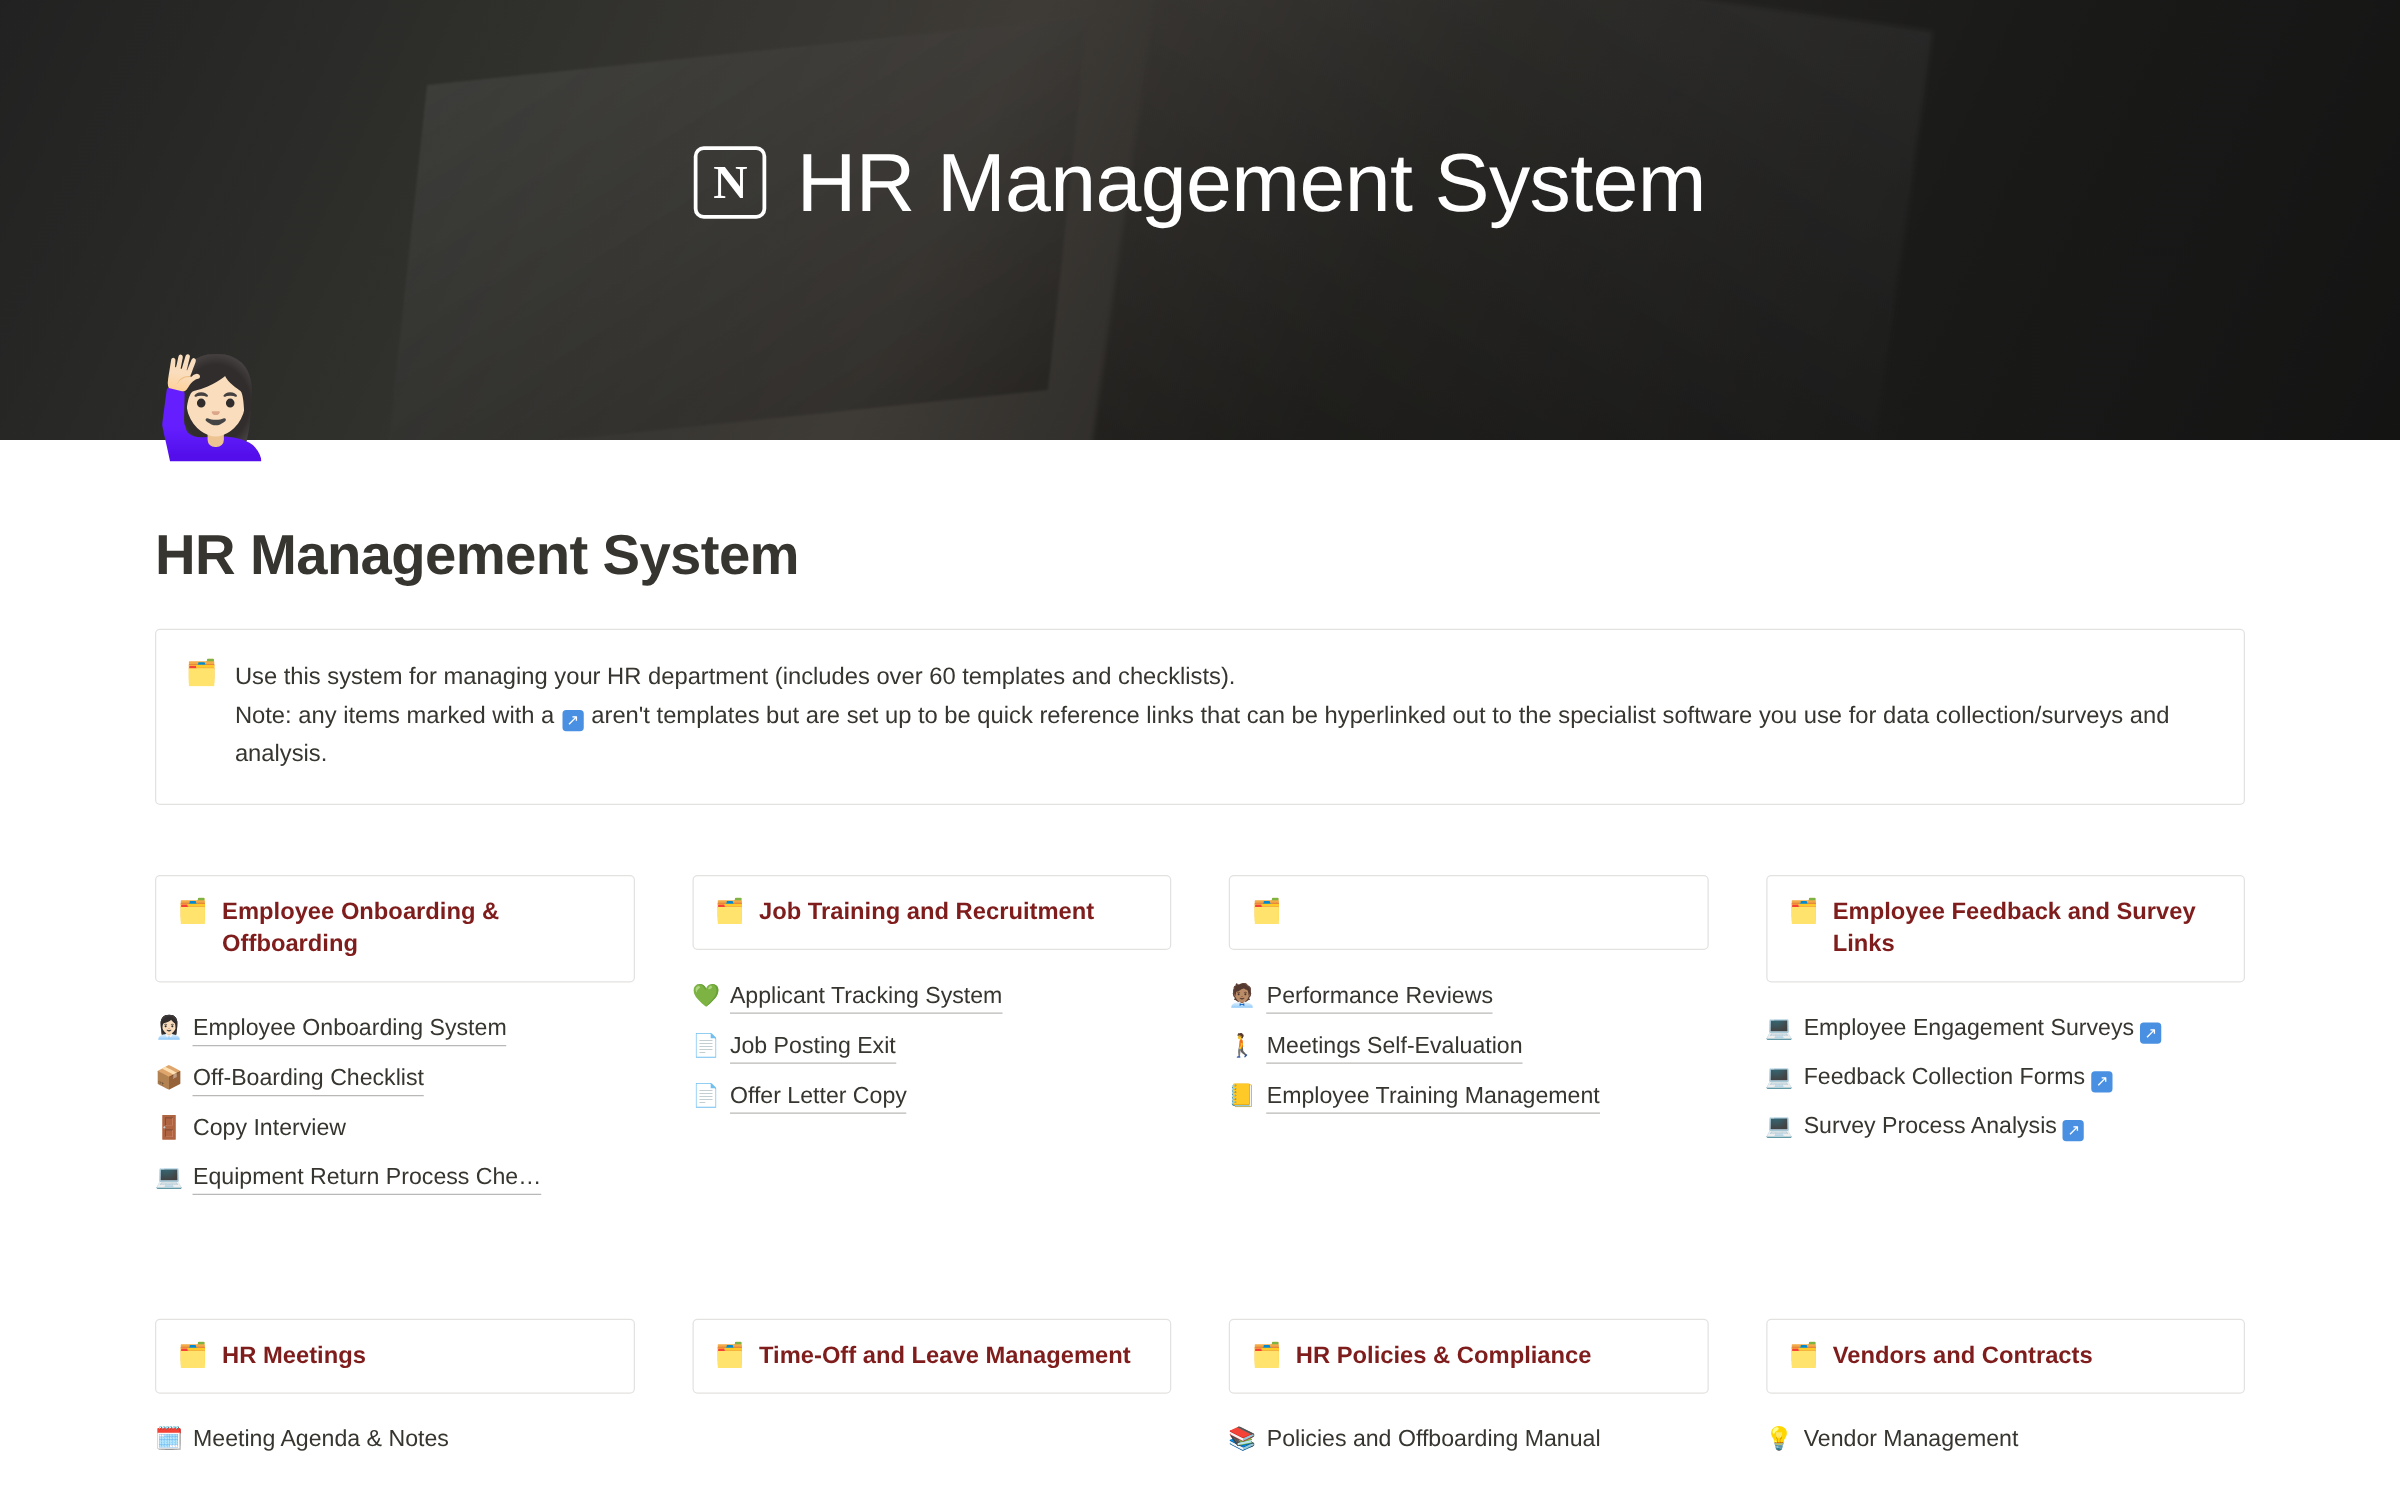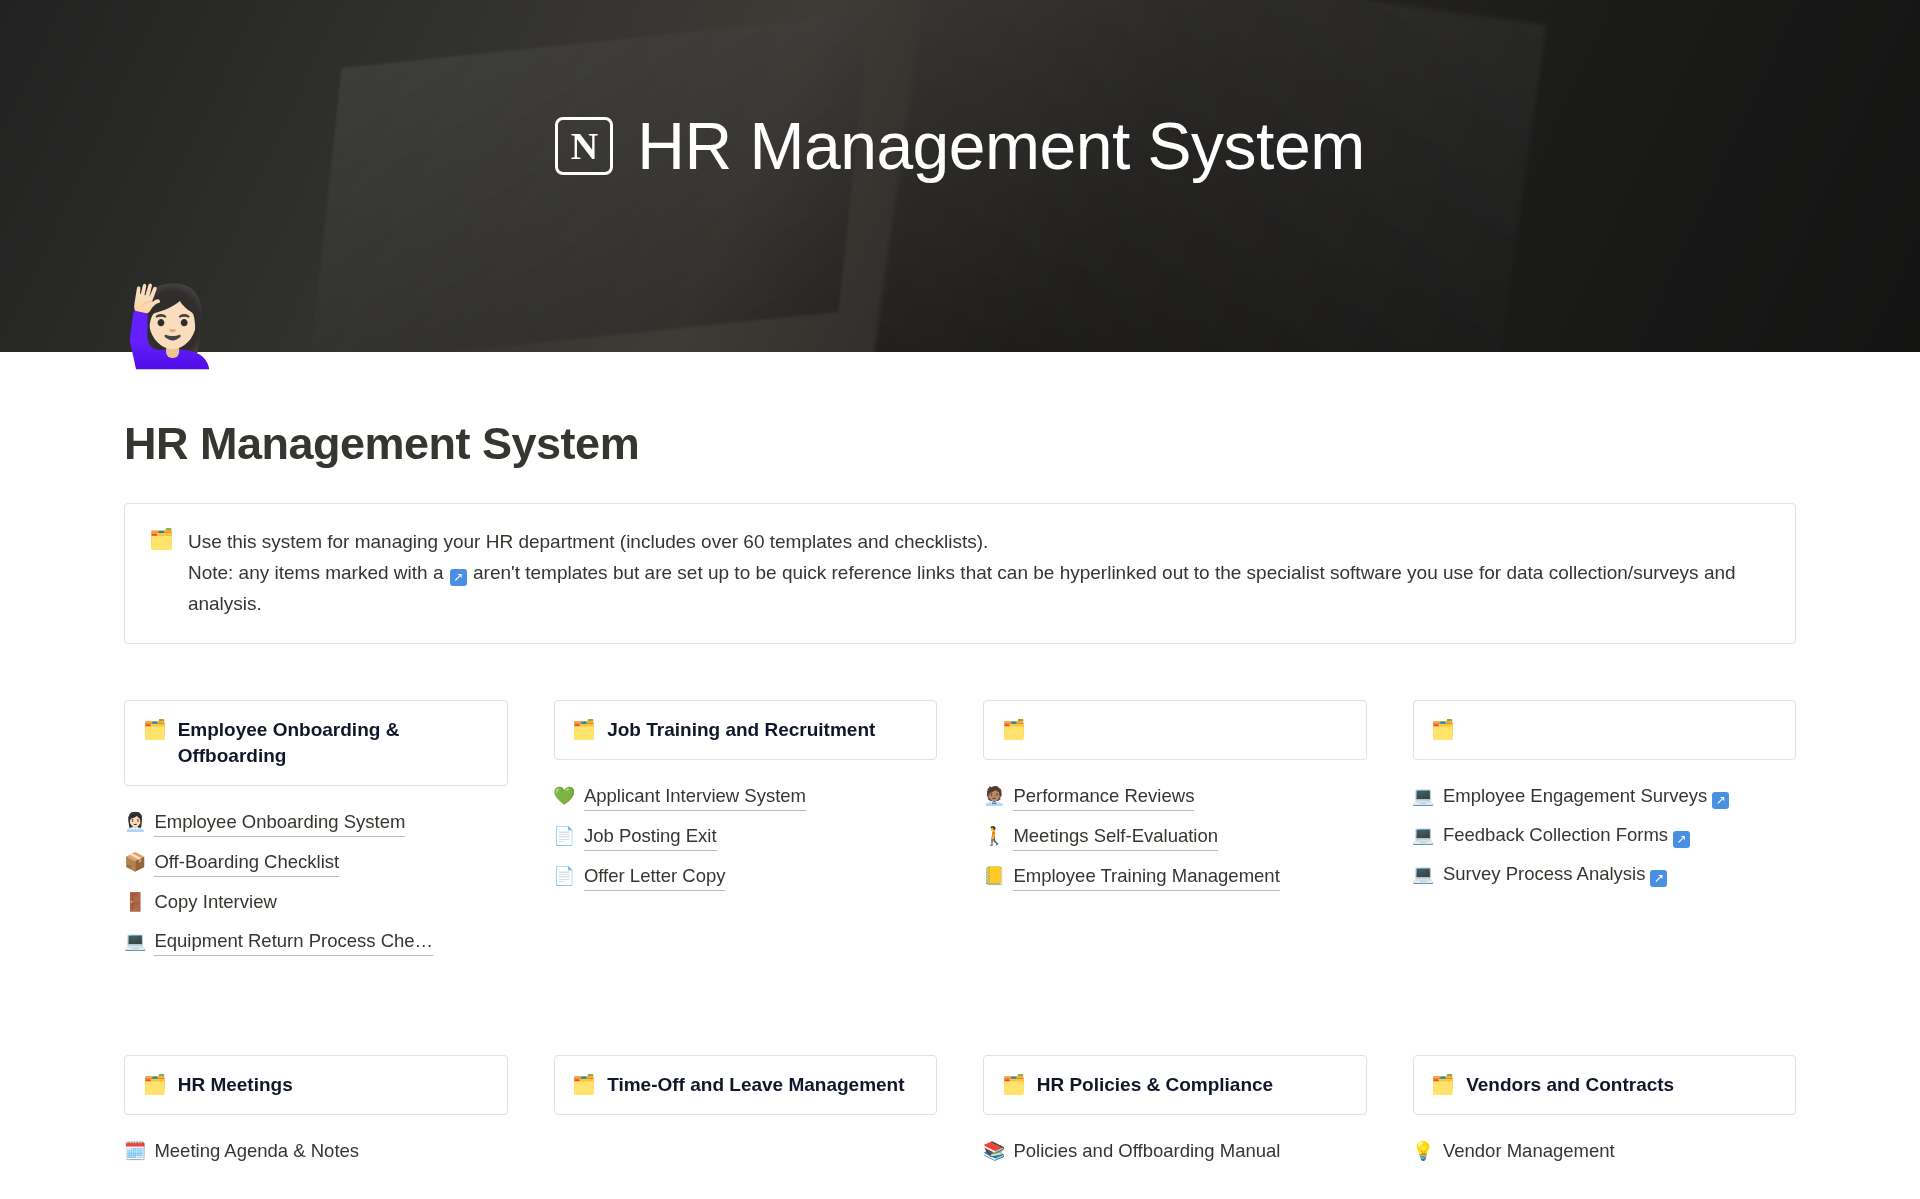--- a/index.html
+++ b/index.html
@@ -151,21 +151,21 @@
     gap: 11px;
     align-items: flex-start;
     background: #ffffff;
     min-height: 56px;
   }
   .section-head-emoji { font-size: 19px; line-height: 26px; flex: none; }
   .section-head-title {
     font-size: 19px;
     font-weight: bold;
     line-height: 26px;
-    color: #0f172a;
+    color: #7f1d1d;
   }
 
   .links { margin-top: 22px; }
   .link-row {
     display: flex;
     align-items: flex-start;
     gap: 8px;
     margin-bottom: 11px;
     line-height: 28px;
   }
@@ -251,21 +251,21 @@
       </div>
 
       <div class="col-section">
         <div class="section-head">
           <span class="section-head-emoji">🗂️</span>
           <span class="section-head-title">Job Training and Recruitment</span>
         </div>
         <div class="links">
           <div class="link-row">
             <span class="link-emoji">💚</span>
-            <span class="link-text">Applicant Interview System</span>
+            <span class="link-text">Applicant Tracking System</span>
           </div>
           <div class="link-row">
             <span class="link-emoji">📄</span>
             <span class="link-text">Job Posting Exit</span>
           </div>
           <div class="link-row">
             <span class="link-emoji">📄</span>
             <span class="link-text">Offer Letter Copy</span>
           </div>
         </div>
@@ -287,20 +287,21 @@
           <div class="link-row">
             <span class="link-emoji">📒</span>
             <span class="link-text">Employee Training Management</span>
           </div>
         </div>
       </div>
 
       <div class="col-section">
         <div class="section-head">
           <span class="section-head-emoji">🗂️</span>
+          <span class="section-head-title">Employee Feedback and Survey Links</span>
         </div>
         <div class="links">
           <div class="link-row">
             <span class="link-emoji">💻</span>
             <span class="link-text no-underline"><span>Employee Engagement Surveys</span><span class="ext">↗</span></span>
           </div>
           <div class="link-row">
             <span class="link-emoji">💻</span>
             <span class="link-text no-underline"><span>Feedback Collection Forms</span><span class="ext">↗</span></span>
           </div>

